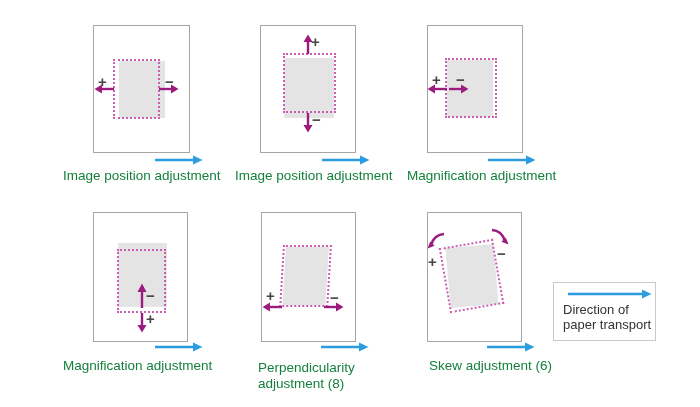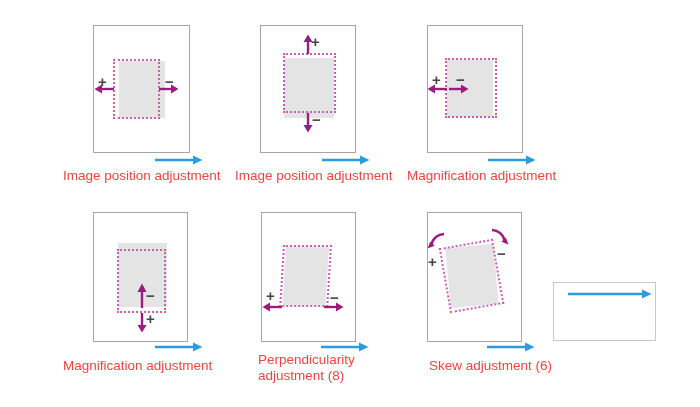--- a/index.html
+++ b/index.html
@@ -2,21 +2,21 @@
 <html><head>
 <meta charset="utf-8">
 <style>
   html,body{margin:0;padding:0;background:#fff;}
   .canvas{position:relative;width:700px;height:407px;background:#fff;overflow:hidden;
           font-family:"Liberation Sans",sans-serif;}
   .page{position:absolute;background:#fff;border:1px solid #a6a6a6;box-sizing:border-box;}
   .gray{position:absolute;background:#e4e4e4;}
   .dotted{position:absolute;border:2px dotted #c95fb4;box-sizing:border-box;}
   .sign{position:absolute;font-size:15px;line-height:15px;font-weight:700;color:#454545;}
-  .cap{position:absolute;font-size:13.5px;line-height:15.5px;color:#ef4444;}
+  .cap{position:absolute;font-size:13.5px;line-height:15.5px;color:#15803d;}
   .arr{position:absolute;display:block;}
   .legend-box{position:absolute;left:553px;top:282px;width:103px;height:59px;
               border:1px solid #c9c9c9;background:#fff;box-sizing:border-box;}
   .legend-text{position:absolute;left:563px;top:302px;font-size:13px;line-height:15px;color:#333;}
 </style>
 </head>
 <body>
 
 <div class="canvas">
 
@@ -123,21 +123,21 @@
     <svg class="arr" style="left:324px;top:301px;" width="20" height="12" viewBox="0 0 20 12">
       <line x1="0" y1="6" x2="13" y2="6" stroke="#9b1b7e" stroke-width="2.4"></line>
         <polygon points="12,1.5 12,10.5 19.5,6" fill="#9b1b7e"></polygon>
       </svg>
     <span class="sign" style="left:266px;top:288px;">+</span>
     <span class="sign" style="left:330px;top:290px;">−</span>
     <svg class="arr" style="left:321px;top:341px;" width="48" height="12" viewBox="0 0 48 12">
       <line x1="0" y1="6" x2="39" y2="6" stroke="#2b9cdd" stroke-width="2.6"></line>
         <polygon points="38,1.5 38,10.5 47.5,6" fill="#2b9cdd"></polygon>
       </svg>
-    <div class="cap" style="left:258px;top:352px;width:170px;">
+    <div class="cap" style="left:258px;top:360px;width:170px;">
       <div>Perpendicularity</div>
       <div>adjustment (8)</div>
     </div>
   </div>
 
   <div>
     <div class="page" style="left:427px;top:212px;width:95px;height:130px;"></div>
     <div class="gray" style="left:448px;top:246px;width:48px;height:60px;transform:rotate(-5deg);"></div>
     <div class="dotted" style="left:444px;top:243px;width:55px;height:66px;transform:rotate(-10deg);"></div>
     <svg class="arr" style="left:426px;top:231px;" width="22" height="22" viewBox="0 0 22 22">
@@ -159,15 +159,17 @@
       <div></div>
     </div>
   </div>
 
   <div class="legend-box"></div>
   <svg class="arr" style="left:568px;top:288px;" width="84" height="12" viewBox="0 0 84 12">
     <line x1="0" y1="6" x2="75" y2="6" stroke="#2b9cdd" stroke-width="2.6"></line>
       <polygon points="74,1.5 74,10.5 83.5,6" fill="#2b9cdd"></polygon>
     </svg>
   <div class="legend-text">
+    <div>Direction of</div>
+    <div>paper transport</div>
   </div>
 
 </div>
 
 </body></html>

